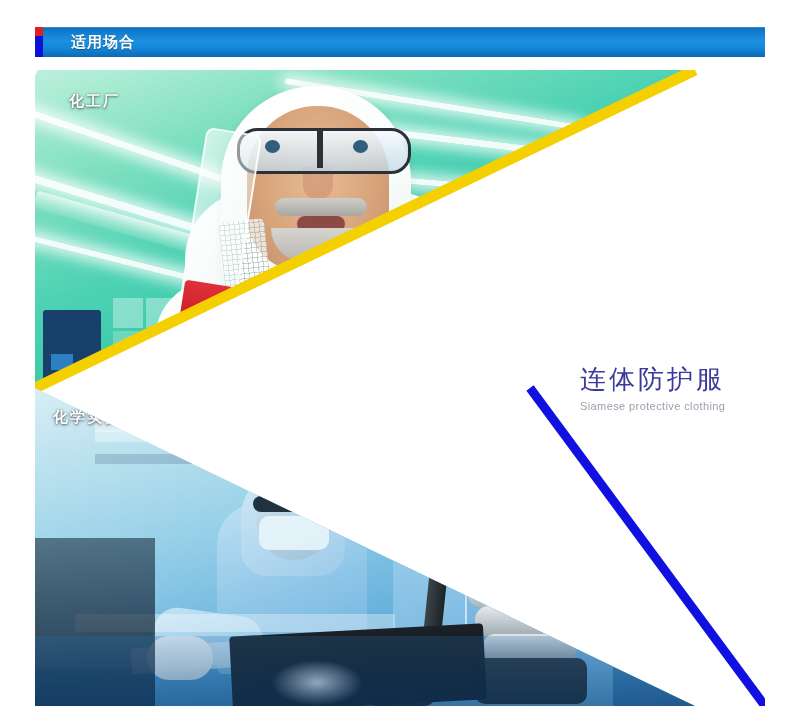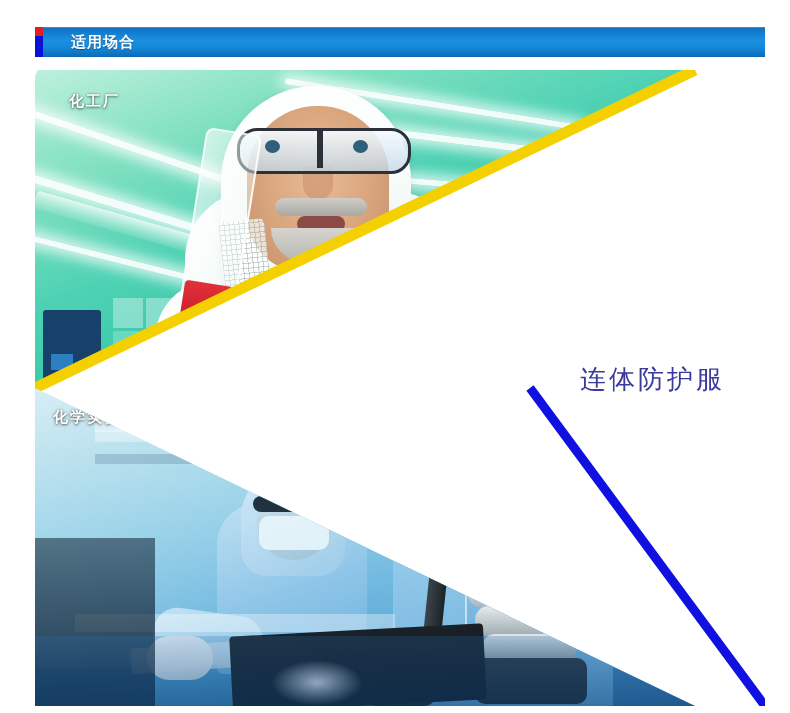--- a/index.html
+++ b/index.html
@@ -369,15 +369,16 @@
     </div>
 
     <svg class="stripe" viewBox="0 0 730 636" preserveAspectRatio="none">
       <line x1="495" y1="318" x2="730" y2="636" stroke="#1010e0" stroke-width="9"></line>
     </svg>
 
   </div>
 
   <div class="product-title">
     <div class="pt-cn">连体防护服</div>
+    <div class="pt-en">Siamese protective clothing</div>
   </div>
 
 </div>
 
 </body></html>

